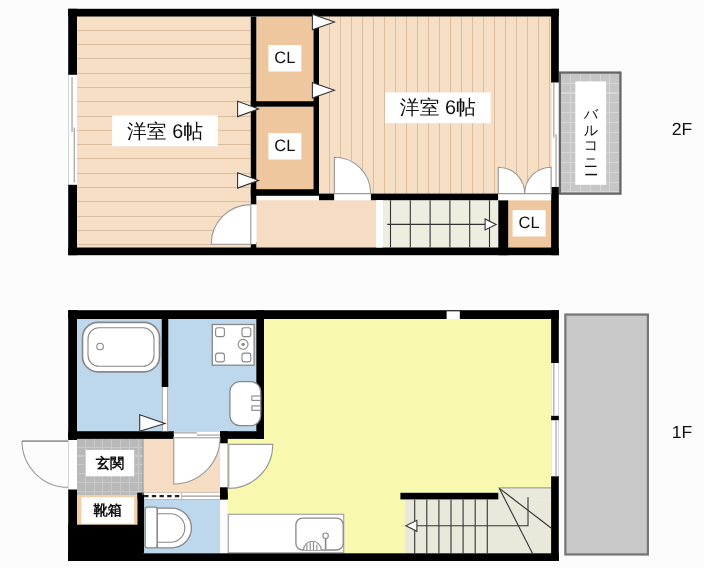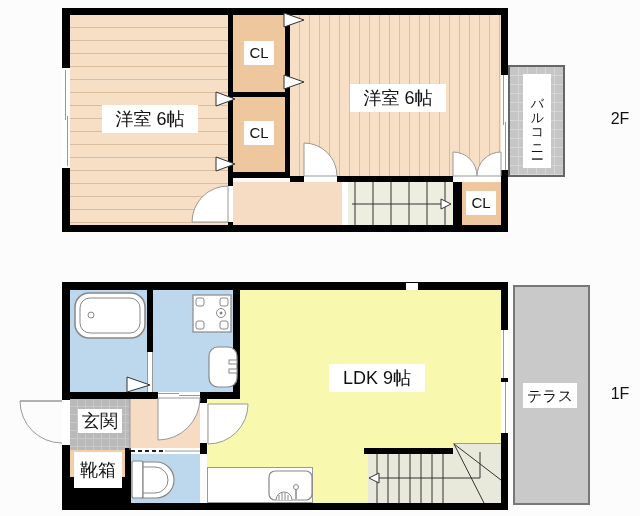--- a/index.html
+++ b/index.html
@@ -24,21 +24,21 @@
   .counter{background:#fff;border:1px solid #999;box-sizing:border-box;z-index:2;}
   .landing{background:var(--stairs_1f);border-top:1px solid #999;box-sizing:border-box;}
   
   .win{position:absolute;background:#fff;z-index:3;}
   
   .overlay{position:absolute;left:0;top:0;z-index:4;pointer-events:none;}
   
   .lbl{position:absolute;z-index:5;display:flex;align-items:center;justify-content:center;background:var(--label_bg,#fff);color:#111;line-height:1.05;white-space:nowrap;}
   .lbl.bare{background:transparent;}
   .lbl.vert{writing-mode:vertical-rl;letter-spacing:1px;white-space:normal;}
-  .f17{font-size:18px;} .f16{font-size:16px;} .f15{font-size:15px;} .f14{font-size:18px;} .f13{font-size:13px;}
+  .f17{font-size:18px;} .f16{font-size:16px;} .f15{font-size:15px;} .f14{font-size:13px;font-weight:bold;} .f13{font-size:13px;}
 </style>
 </head>
 <body>
 
 <div class="canvas">
 
   <div class="fill wood-h" style="left:70px;top:15px;width:158px;height:210px;"></div>
   <div class="fill closet" style="left:233px;top:15px;width:52px;height:77px;"></div>
   <div class="fill closet" style="left:233px;top:97px;width:52px;height:75px;"></div>
   <div class="fill wood-v" style="left:290px;top:15px;width:211px;height:161px;"></div>
@@ -201,19 +201,17 @@
   </svg>
 
   <div class="lbl f17" style="left:102px;top:105px;width:96px;height:28px;">洋室 6帖</div>
   <div class="lbl f17" style="left:350px;top:84px;width:96px;height:28px;">洋室 6帖</div>
   <div class="lbl f15" style="left:244px;top:41px;width:30px;height:24px;">CL</div>
   <div class="lbl f15" style="left:244px;top:121px;width:30px;height:24px;">CL</div>
   <div class="lbl f15" style="left:466px;top:191px;width:30px;height:24px;">CL</div>
   <div class="lbl vert f13" style="left:523px;top:74px;width:28px;height:94px;">バルコニー</div>
   <div class="lbl bare f16" style="left:604px;top:108px;width:32px;height:22px;text-align:center;">2F</div>
 
-  <div class="lbl f17" style="left:329px;top:364px;width:96px;height:28px;">LDK 9帖</div>
   <div class="lbl f14" style="left:78px;top:409px;width:44px;height:24px;">玄関</div>
-  <div class="lbl f14" style="left:74px;top:452px;width:48px;height:36px;">靴箱</div>
-  <div class="lbl f15" style="left:523px;top:383px;width:54px;height:25px;">テラス</div>
+  <div class="lbl f14" style="left:74px;top:452px;width:48px;height:24px;">靴箱</div>
   <div class="lbl bare f16" style="left:604px;top:383px;width:32px;height:22px;">1F</div>
 
 </div>
 
 </body></html>

